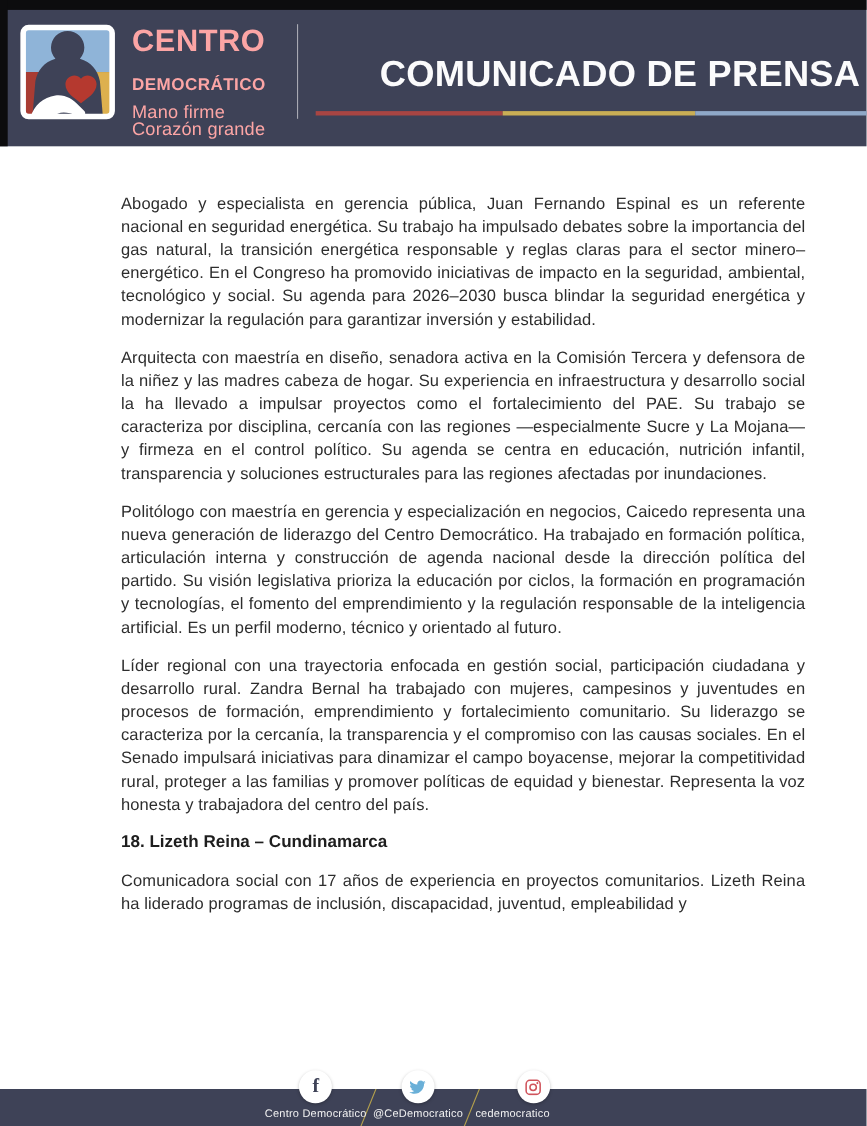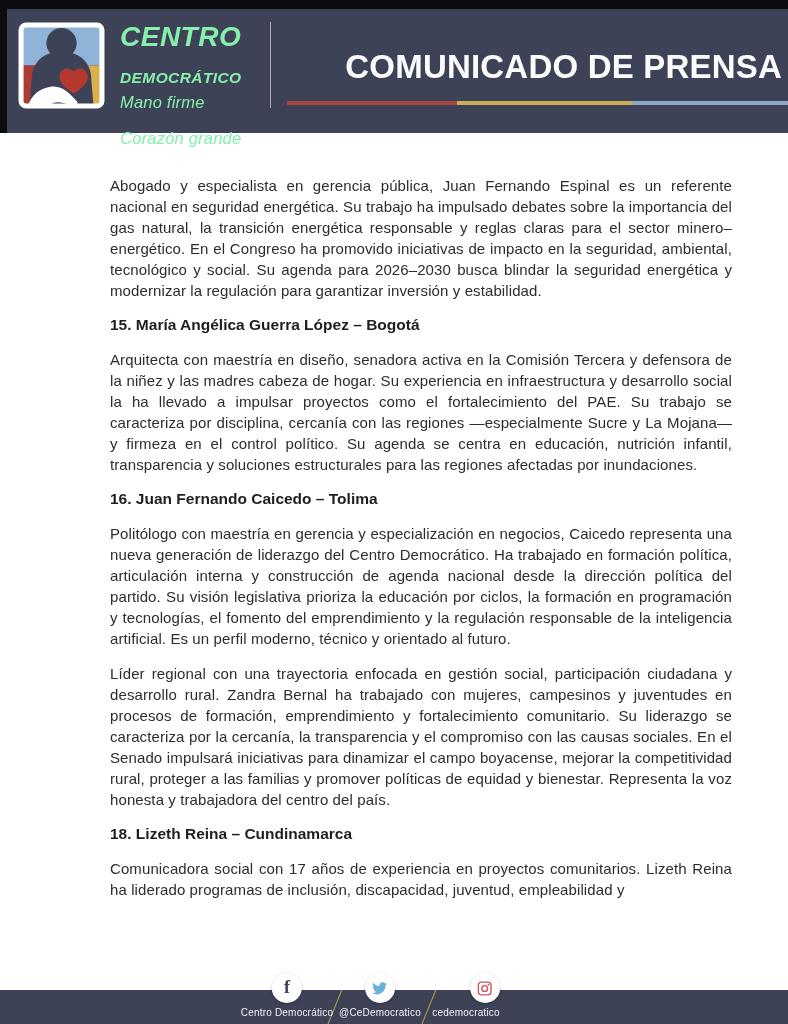--- a/index.html
+++ b/index.html
@@ -25,26 +25,26 @@
 
   
   .header {
     position: absolute; top: 0; left: 0; width: 100%; height: 133px;
     background: #3e4257;
   }
   .logo-box {
     position: absolute; left: 17px; top: 21px; width: 89px; height: 89px;
   }
   .logo-text {
-    position: absolute; left: 120px; top: 23px; color: #86efac; line-height: 1; font-style: italic;
+    position: absolute; left: 120px; top: 23px; color: #fca5a5; line-height: 1;
   }
   .logo-text .l1 { font-size: 28px; font-weight: bold; letter-spacing: 0.5px; }
   .logo-text .l2 { font-size: 15.5px; font-weight: bold; letter-spacing: 0.4px; margin-top: 19px; }
   .logo-text .l3 { font-size: 16.5px; font-weight: normal; margin-top: 8px; letter-spacing: 0.2px; }
-  .logo-text .l4 { font-size: 16.5px; font-weight: normal; margin-top: 20px; letter-spacing: 0.2px; text-align: center; }
+  .logo-text .l4 { font-size: 16.5px; font-weight: normal; margin-top: 0; letter-spacing: 0.2px; }
   .header-divider {
     position: absolute; left: 270px; top: 22px; width: 1px; height: 86px;
     background: rgba(255,255,255,0.55);
   }
   .header-title {
     position: absolute; left: 296px; right: 6px; top: 48px;
     text-align: right; color: #fbfbfc;
     font-size: 33px; font-weight: bold; letter-spacing: 0.2px;
     white-space: nowrap;
   }
@@ -153,24 +153,22 @@
       <div class="seg-blue"></div>
     </div>
   </div>
 
   <div class="top-black-bar"></div>
   <div class="left-black-strip"></div>
 
   <div class="content">
     <p>Abogado y especialista en gerencia pública, Juan Fernando Espinal es un referente nacional en seguridad energética. Su trabajo ha impulsado debates sobre la importancia del gas natural, la transición energética responsable y reglas claras para el sector minero–energético. En el Congreso ha promovido iniciativas de impacto en la seguridad, ambiental, tecnológico y social. Su agenda para 2026–2030 busca blindar la seguridad energética y modernizar la regulación para garantizar inversión y estabilidad.</p>
 
-    <h2>15. María Angélica Guerra López – Bogotá</h2>
     <p>Arquitecta con maestría en diseño, senadora activa en la Comisión Tercera y defensora de la niñez y las madres cabeza de hogar. Su experiencia en infraestructura y desarrollo social la ha llevado a impulsar proyectos como el fortalecimiento del PAE. Su trabajo se caracteriza por disciplina, cercanía con las regiones —especialmente Sucre y La Mojana— y firmeza en el control político. Su agenda se centra en educación, nutrición infantil, transparencia y soluciones estructurales para las regiones afectadas por inundaciones.</p>
 
-    <h2>16. Juan Fernando Caicedo – Tolima</h2>
     <p>Politólogo con maestría en gerencia y especialización en negocios, Caicedo representa una nueva generación de liderazgo del Centro Democrático. Ha trabajado en formación política, articulación interna y construcción de agenda nacional desde la dirección política del partido. Su visión legislativa prioriza la educación por ciclos, la formación en programación y tecnologías, el fomento del emprendimiento y la regulación responsable de la inteligencia artificial. Es un perfil moderno, técnico y orientado al futuro.</p>
 
     <p>Líder regional con una trayectoria enfocada en gestión social, participación ciudadana y desarrollo rural. Zandra Bernal ha trabajado con mujeres, campesinos y juventudes en procesos de formación, emprendimiento y fortalecimiento comunitario. Su liderazgo se caracteriza por la cercanía, la transparencia y el compromiso con las causas sociales. En el Senado impulsará iniciativas para dinamizar el campo boyacense, mejorar la competitividad rural, proteger a las familias y promover políticas de equidad y bienestar. Representa la voz honesta y trabajadora del centro del país.</p>
 
     <h2>18. Lizeth Reina – Cundinamarca</h2>
     <p>Comunicadora social con 17 años de experiencia en proyectos comunitarios. Lizeth Reina ha liderado programas de inclusión, discapacidad, juventud, empleabilidad y</p>
   </div>
 
   <div class="footer-band">
     <div class="footer-slash slash-1"></div>

